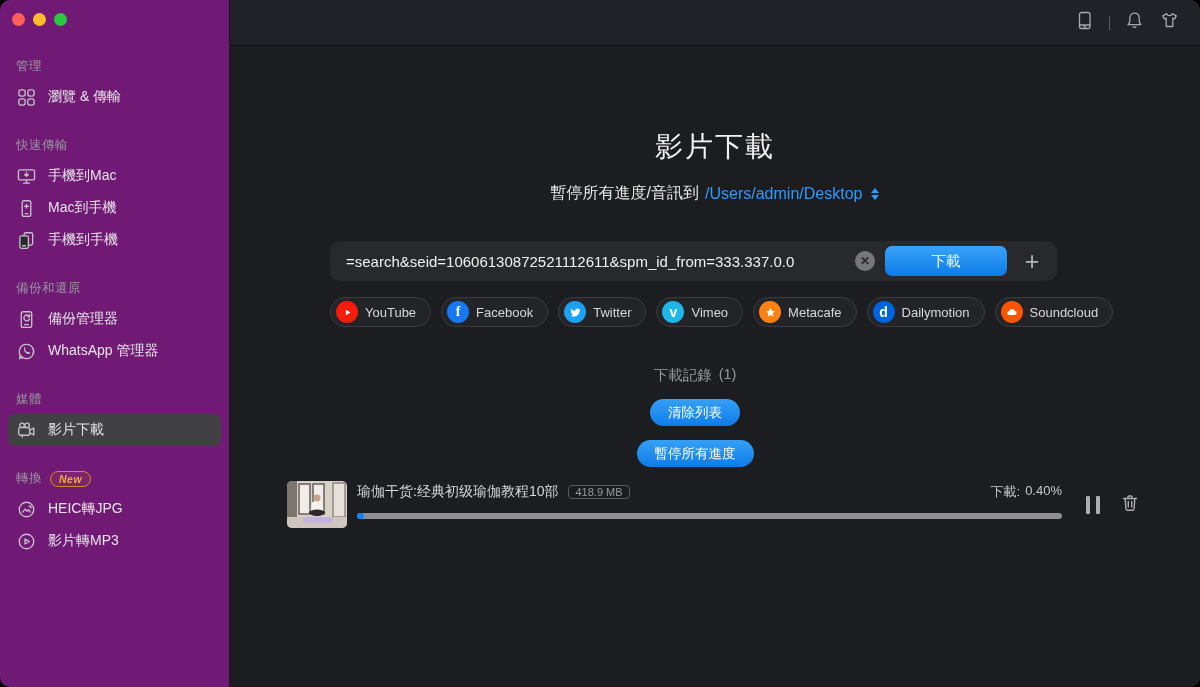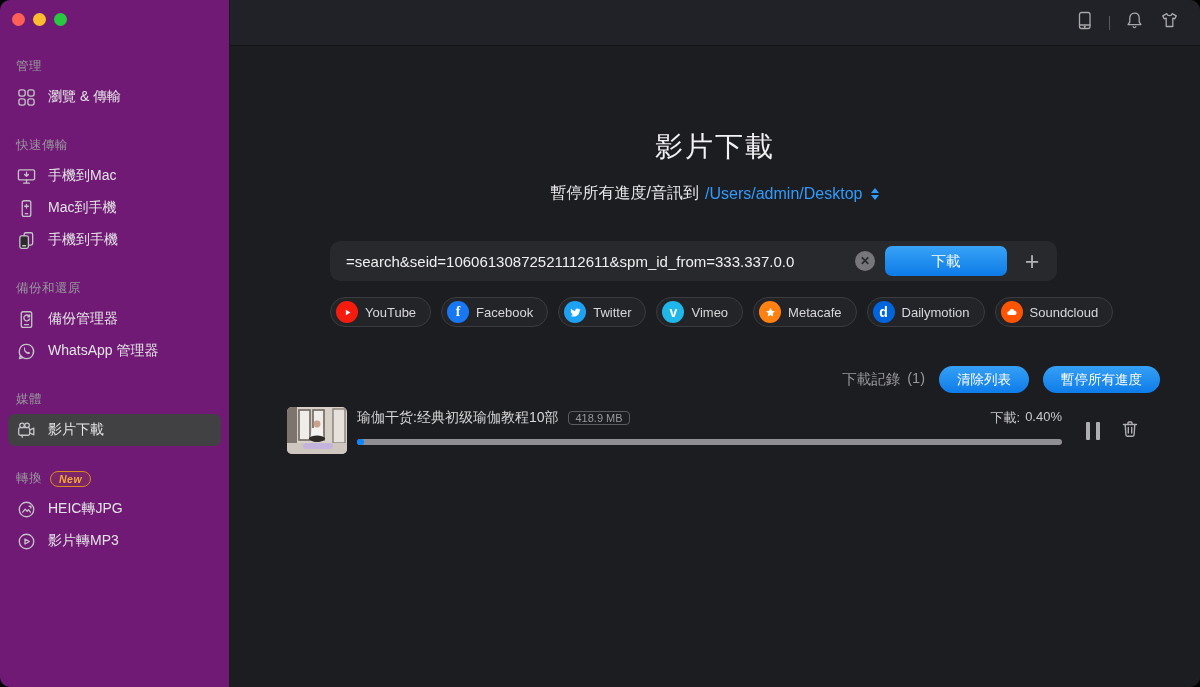--- a/index.html
+++ b/index.html
@@ -45,21 +45,21 @@
   .plus-btn { width:30px; flex:0 0 30px; background:transparent; border:none; color:#b2b2b6; font-size:25px; font-weight:300; line-height:28px; cursor:pointer; }
 
   .chips-row { margin:16px 0 0 100px; display:flex; gap:10px; }
   .chip { height:30px; display:flex; align-items:center; gap:7px; padding:0 14px 0 5px; background:#232428; border:1px solid #3b3c40; border-radius:15px; cursor:pointer; }
   .chip-icon { width:22px; height:22px; border-radius:50%; display:flex; align-items:center; justify-content:center; color:#fff; }
   .chip-icon svg { width:13px; height:13px; fill:#fff; }
   .brand-letter { color:#fff; font-size:14px; font-weight:bold; font-family:"Liberation Serif", serif; }
   .brand-letter.sans { font-family:"Liberation Sans", sans-serif; }
   .chip-label { font-size:13px; color:#d8d8da; }
 
-  .history-row { margin:39px 40px 0 0; display:flex; align-items:center; justify-content:flex-end; gap:14px; }
+  .history-row { margin:39px 40px 0 0; display:flex; align-items:center; justify-content:flex-end; gap:14px;flex-direction:column; }
   .history-label { font-size:14.5px; color:#98989d; display:flex; gap:7px; }
   .pill-btn { height:27px; padding:0 18px; border:none; border-radius:14px; background:linear-gradient(180deg,#35a0f6,#0e7ce9); color:#fff; font-size:13.5px; cursor:pointer; }
 
   .dl-row { margin:14px 60px 0 57px; display:flex; }
   .dl-thumb { width:60px; height:47px; border-radius:5px; overflow:hidden; flex:0 0 60px; }
   .dl-mid { flex:1; margin-left:10px; padding-top:2px; }
   .dl-topline { display:flex; align-items:center; }
   .dl-title { font-size:14px; color:#d8d8da; }
   .dl-size-badge { margin-left:10px; font-size:11px; color:#98989d; border:1px solid #5c5c60; border-radius:4px; padding:0 6px; }
   .dl-progress-text { margin-left:auto; font-size:13px; color:#c9c9cc; display:flex; gap:5px;justify-content:center; }

